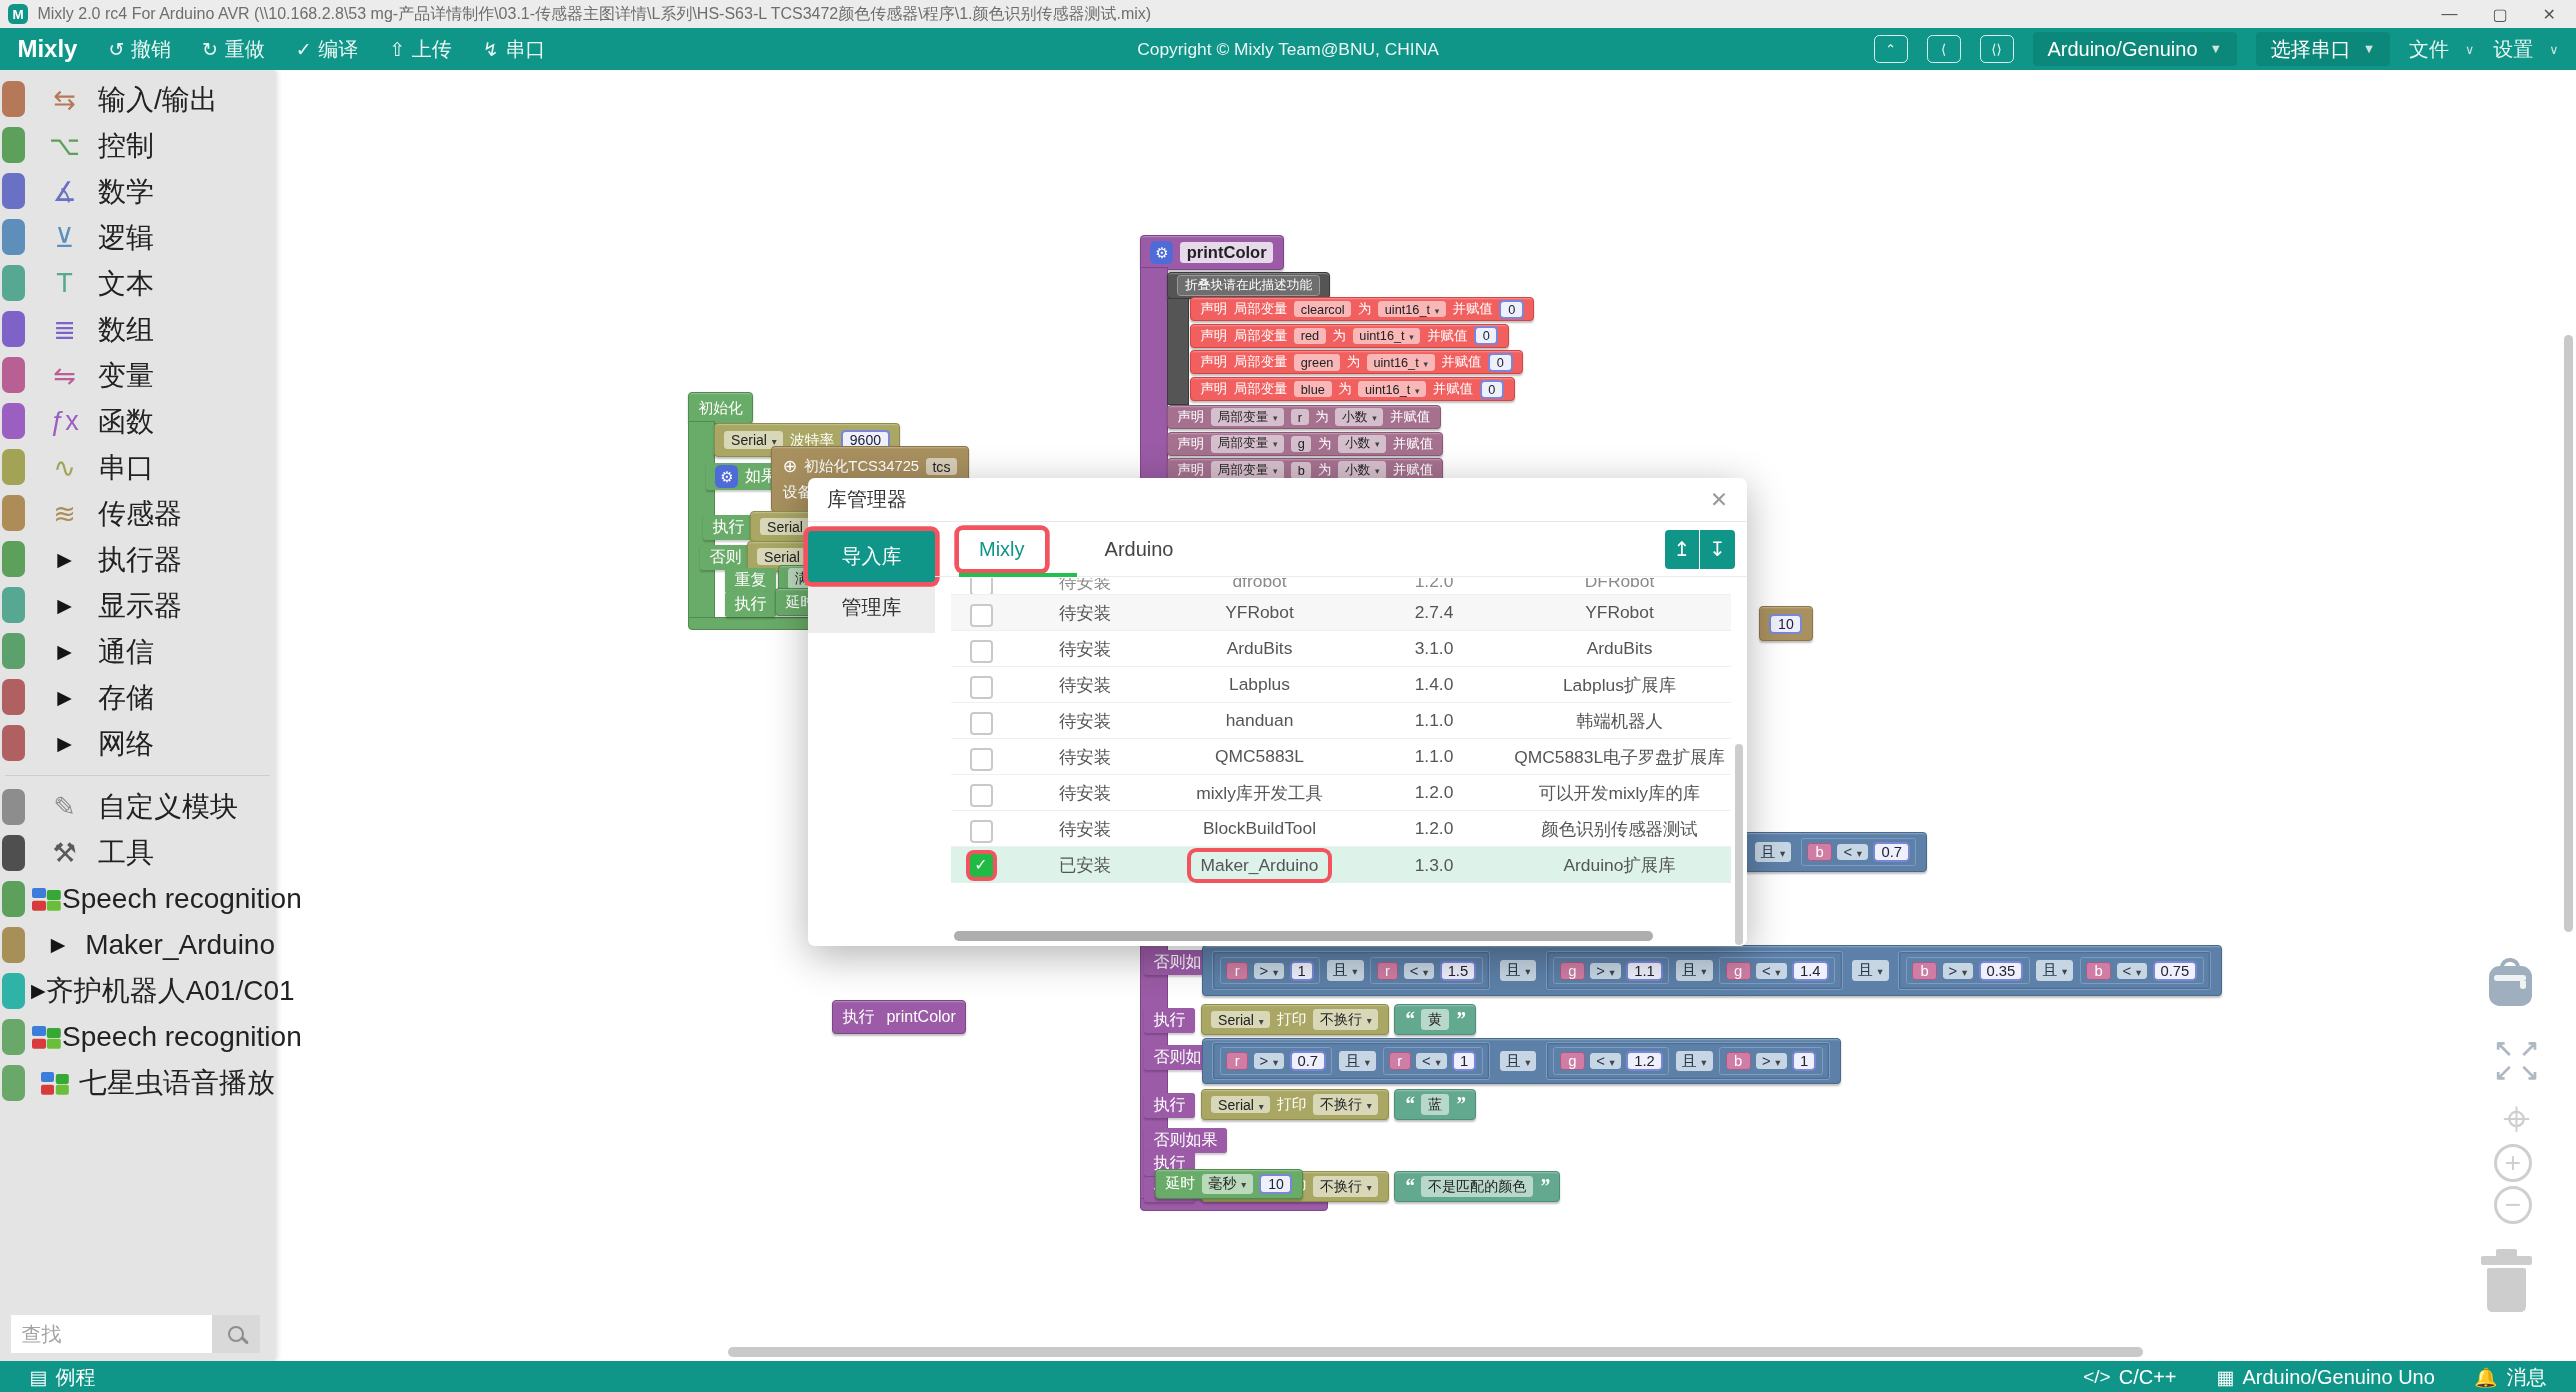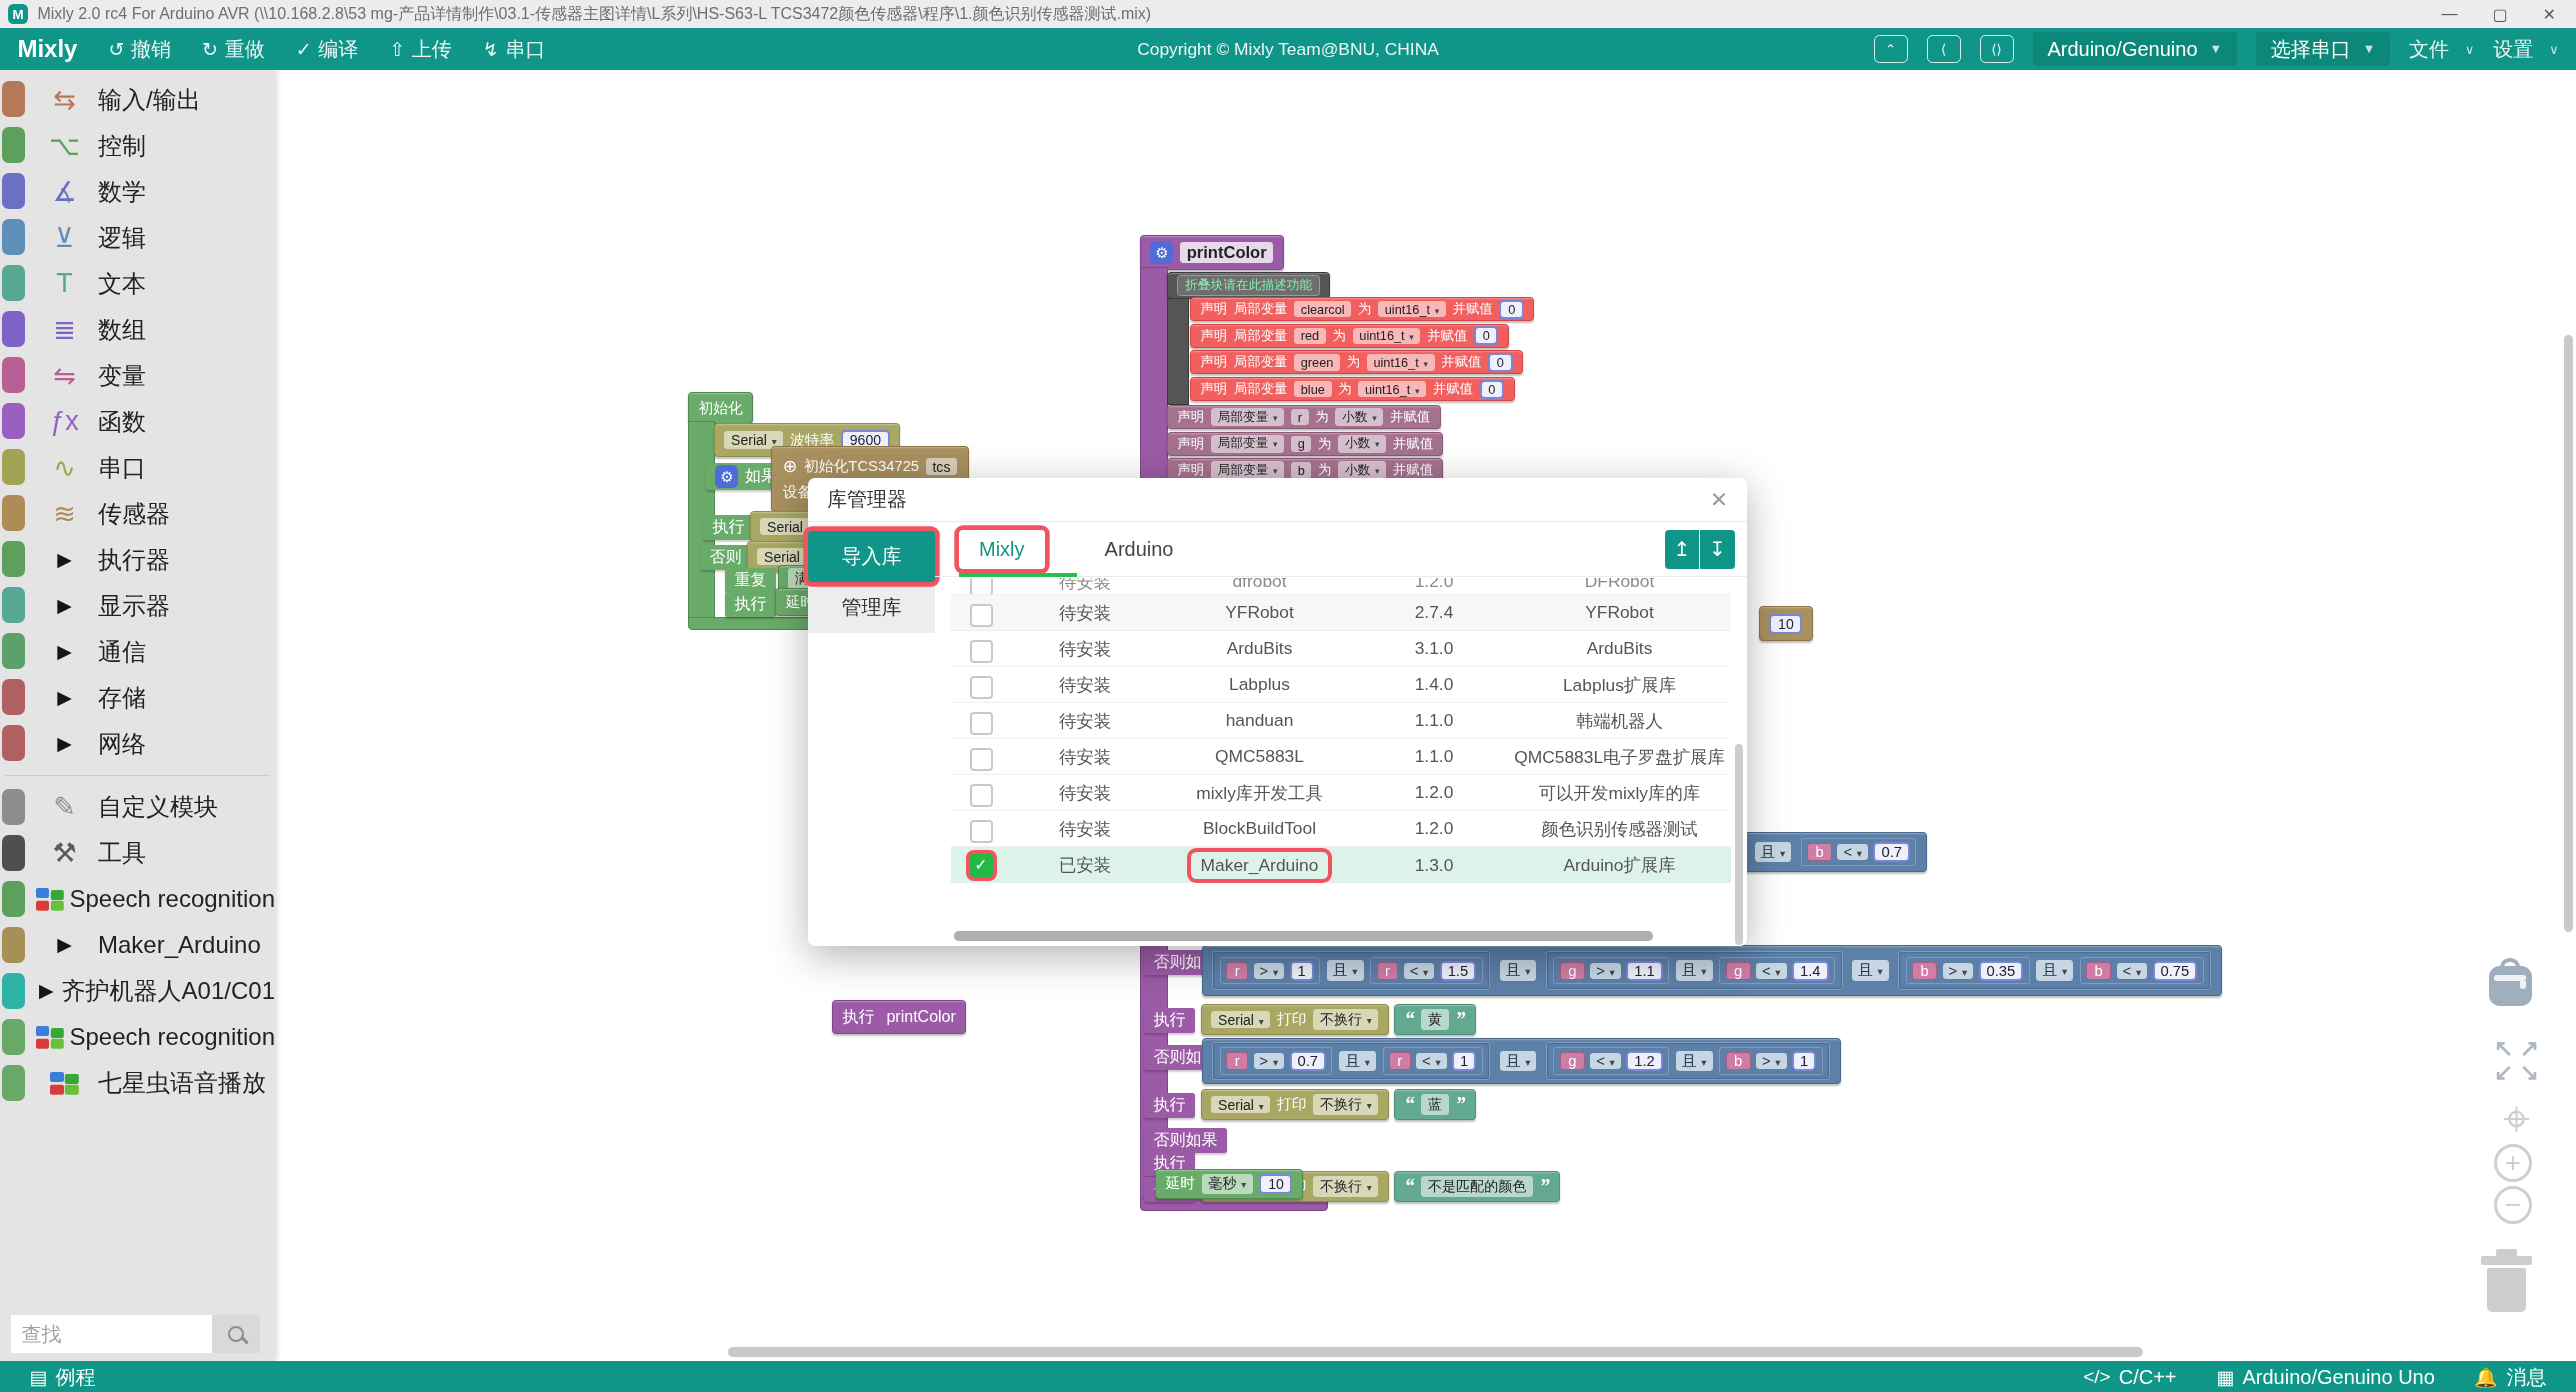--- a/index.html
+++ b/index.html
@@ -25,21 +25,21 @@
 .pill{background:#0c887b;border-radius:4px;height:34px;display:flex;align-items:center;gap:12px;padding:0 14.8px;font-size:20px;color:#fff;cursor:pointer}
 .caret{font-size:12.7px;color:#cfe4e0}
 .mtext{display:flex;align-items:center;gap:16px;font-size:20px;cursor:pointer}
 
 
 #sidebar{position:absolute;left:0;top:70px;bottom:32px;width:275px;background:#e4e4e4;box-shadow:2px 0 5.4px rgba(0,0,0,.15);z-index:3;padding-top:6.7px}
 .sb-item{position:relative;height:46px;display:flex;align-items:center;cursor:pointer}
 .sb-tab{position:absolute;left:2px;top:4.7px;width:23px;height:36px;border-radius:6.7px}
 .sb-slot{width:67px;margin-left:31px;text-align:center;font-size:27px;display:flex;align-items:center;justify-content:center}
 .sb-arrow{font-size:19px;color:#151515}
-.sb-label{font-size:24px;color:#222;white-space:nowrap}
+.sb-label{font-size:28px;color:#222;white-space:nowrap}
 .sb-divider{height:1.3px;background:#cdcdcd;margin:8px 5.4px}
 .blocks-ico{position:relative;width:31px;height:28px;font-size:0}
 .blocks-ico::before{content:"";position:absolute;left:1.3px;top:2.7px;width:13.4px;height:10px;background:#3b7dd8;border-radius:2px;box-shadow:14.8px 2px 0 #35a835,0 12.7px 0 #d83b3b,14.8px 12.7px 0 #6abf3a}
 .searchrow{position:absolute;bottom:8px;left:10.7px;display:flex}
 #searchinput{width:201px;height:38px;border:none;background:#fff;font-size:20px;padding:0 10.7px;color:#333;outline:none}
 #searchinput::placeholder{color:#a3a3a3}
 .searchbtn{width:48px;height:38px;background:#d9d9d9;display:flex;align-items:center;justify-content:center;cursor:pointer}
 .mag{width:16px;height:16px;border:2.7px solid #8e8e8e;border-radius:50%;position:relative}
 .mag::after{content:"";position:absolute;width:9.4px;height:3.4px;background:#8e8e8e;transform:rotate(45deg);right:-7.4px;bottom:-2px;border-radius:1.3px}
 
@@ -49,21 +49,21 @@
 .b-green{background:#69ab69;border:0.7px solid #518a51}
 .b-olive{background:#a9a763;border:0.7px solid #8f8d4b}
 .b-tan{background:#a8905f;border:0.7px solid #8c7647}
 .b-red{background:#f25f5f;border:0.7px solid #d44444}
 .b-mauve{background:#a5718f;border:0.7px solid #8a5a77}
 .b-purple{background:#9b5ba6;border:0.7px solid #7d4689}
 .b-blue{background:#5d80a8;border:0.7px solid #49688c}
 .b-teal{background:#63a98f;border:0.7px solid #4f8e77}
 .fld{background:rgba(255,255,255,.55);color:#222;border-radius:3.4px;padding:0.7px 6.7px;font-size:.95em}
 .comment-blk{background:#555;border:0.7px solid #3a3a3a}
-.comment-blk .fld{background:#6e6e6e;color:#86efac;border:0.7px solid #9b9b9b}
+.comment-blk .fld{background:#6e6e6e;color:#ffffff;border:0.7px solid #9b9b9b}
 .dd::after{content:"▾";font-size:.7em;margin-left:4.7px;color:#444}
 .numwrap{background:#7b86d6;border-radius:4px;padding:2px;display:inline-block}
 .num{background:#eef0fb;border-radius:2.7px;padding:0 6.7px;color:#223;display:block;font-size:.95em}
 .gear{width:23px;height:23px;background:#4f6bd8;border-radius:5.4px;color:#fff;display:inline-flex;align-items:center;justify-content:center;font-size:14.8px;flex:none}
 .spine{position:absolute;background:#9b5ba6;border:0.7px solid #7d4689}
 .g-spine{background:#69ab69;border-color:#518a51}
 .gray-spine{background:#555;border-color:#3a3a3a}
 .fn-label,.g-label{position:absolute;color:#fff;font-size:16px;padding:2px 9.4px;border-radius:2.7px;white-space:nowrap}
 .fn-label{background:#9b5ba6;box-shadow:0 1.3px 2px rgba(0,0,0,.2)}
 .g-label{background:#69ab69;box-shadow:0 1.3px 2px rgba(0,0,0,.2)}

